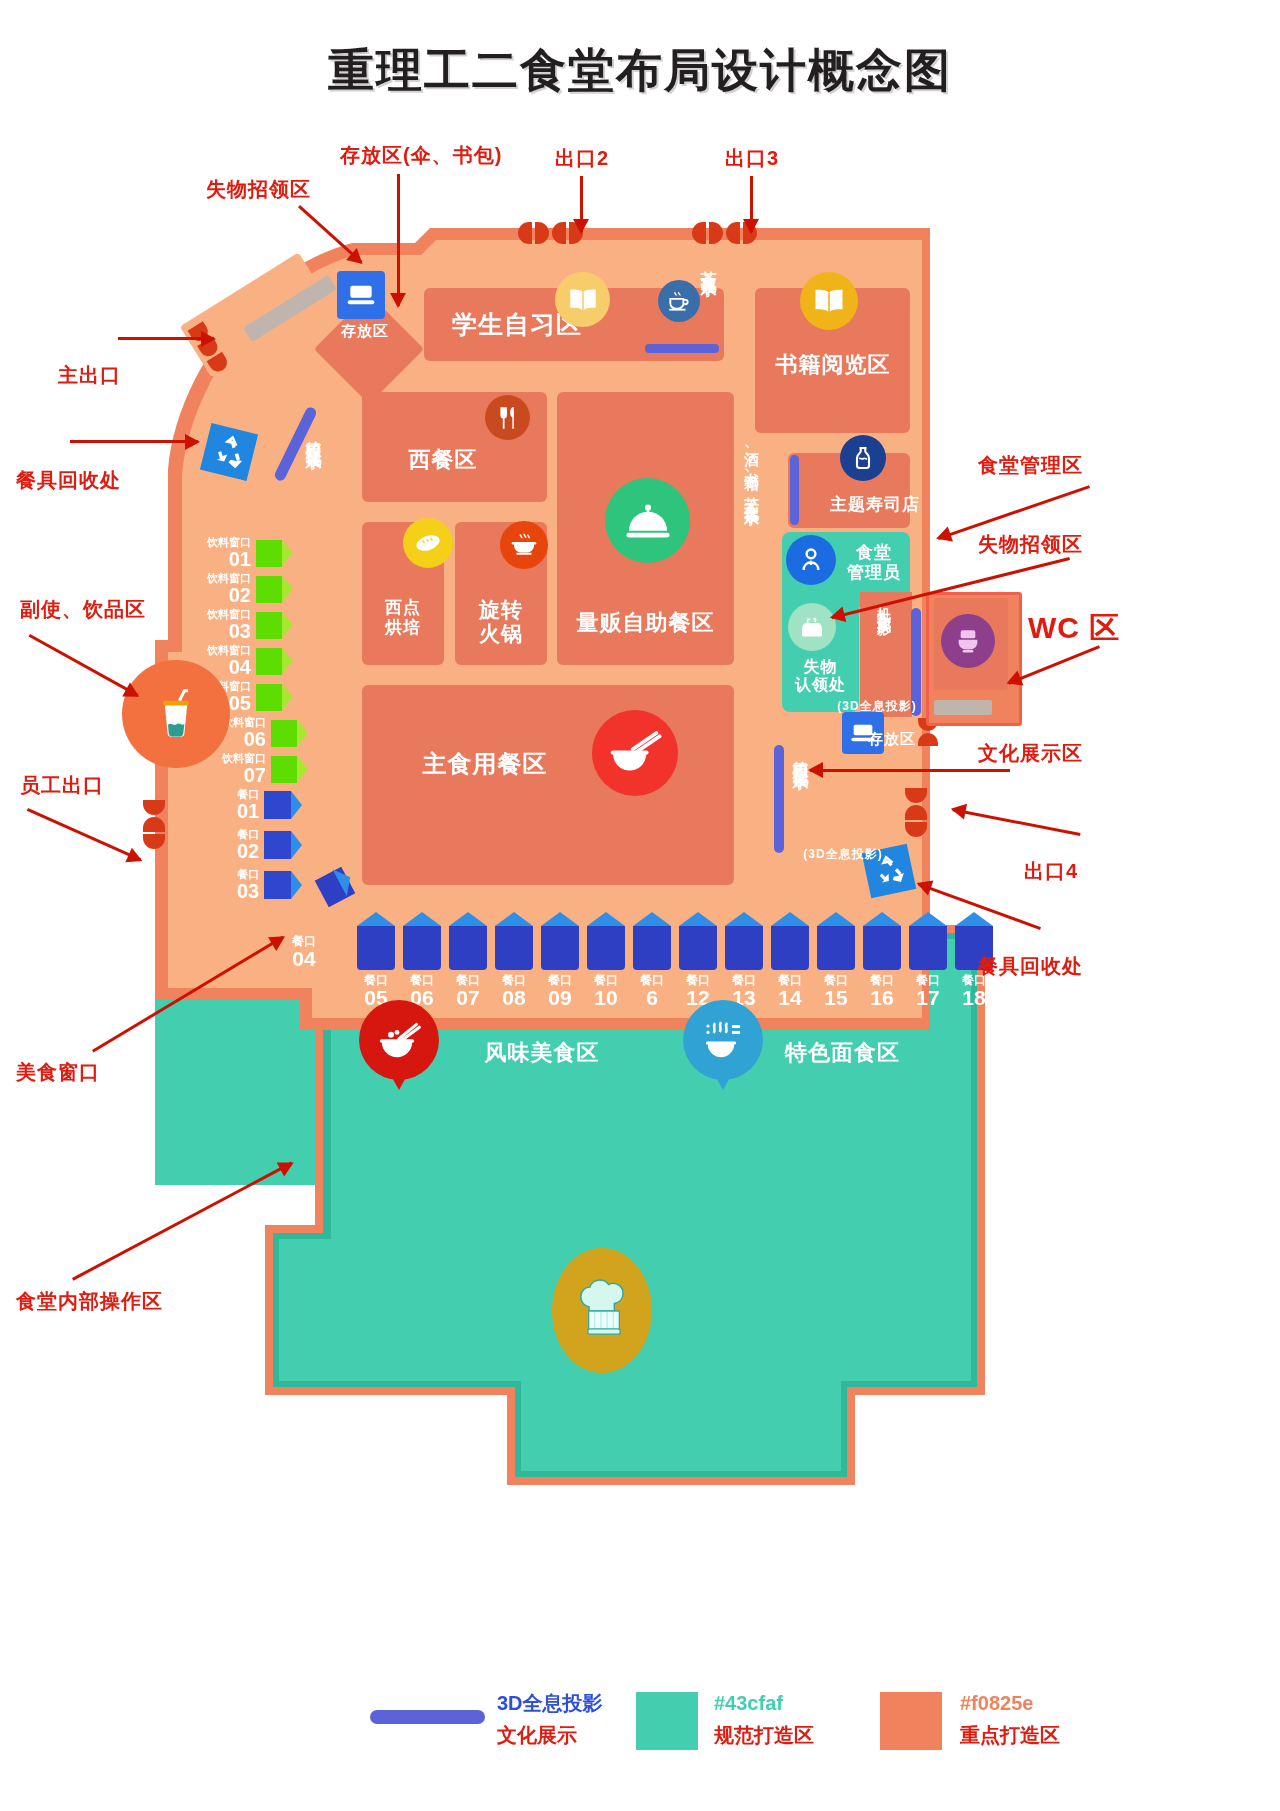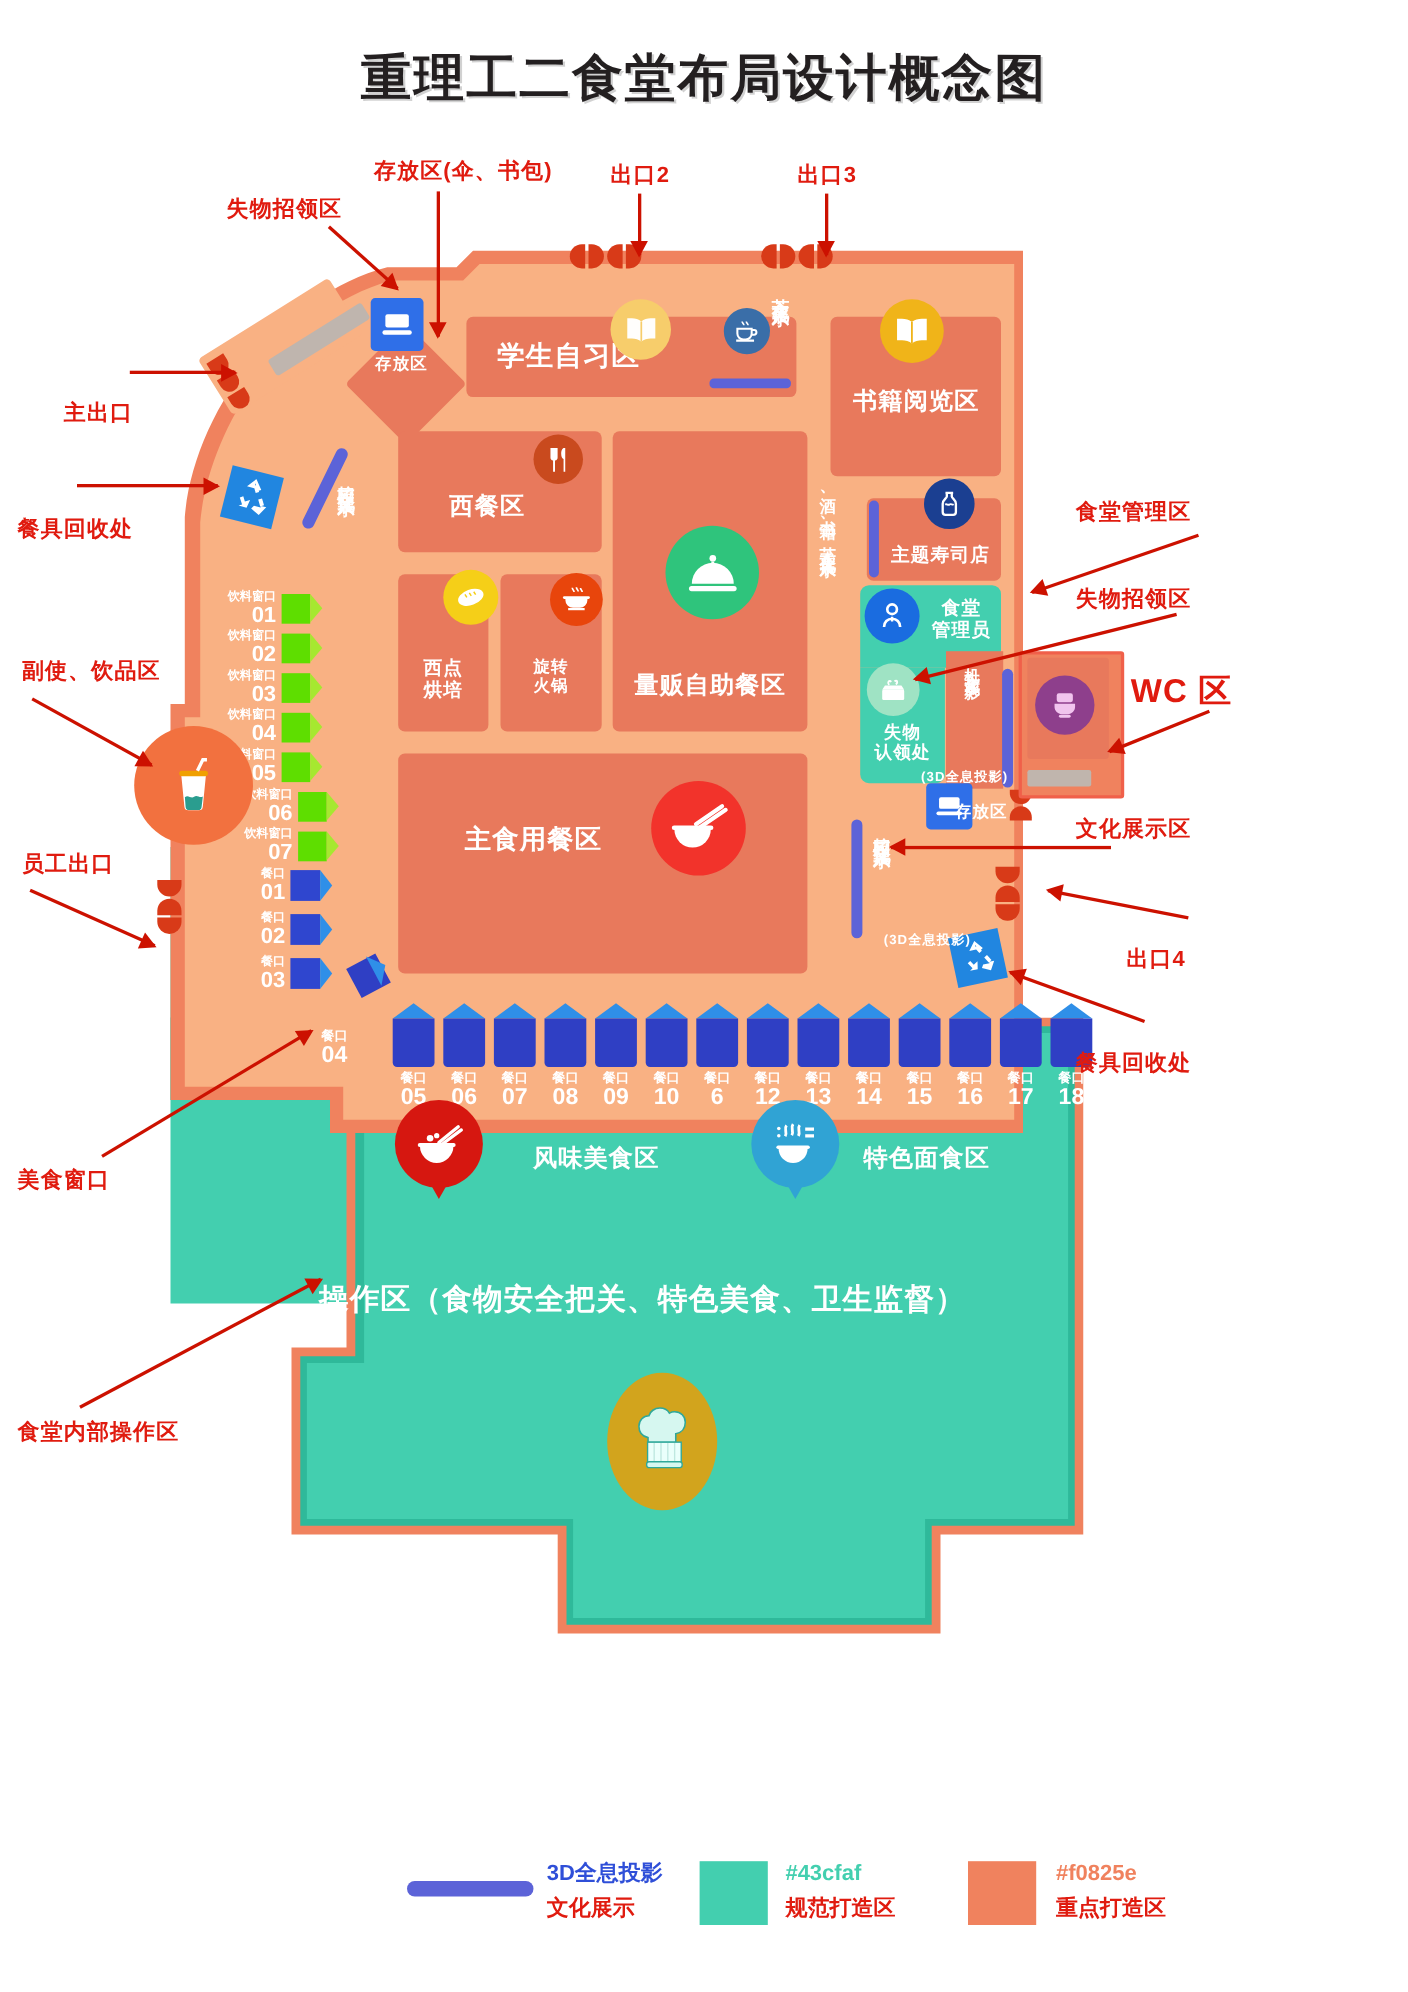--- a/index.html
+++ b/index.html
@@ -210,21 +210,21 @@
   <div class="rrect salmon" style="left:362px;top:522px;width:82px;height:143px;"></div>
   <div class="zone-label" style="left:362px;top:598px;width:82px;font-size:17px;">西点<br>烘培</div>
   <div class="circ" style="left:403px;top:518px;width:50px;height:50px;background:#f5cf18;">
     <svg viewBox="0 0 24 24" width="32" height="32" style="fill:#fff;">
       <ellipse cx="12" cy="12" rx="9" ry="5.3" transform="rotate(-20 12 12)"></ellipse>
       <path d="M8 10l1.3 2M11 9l1.3 2M14 8.2l1.3 2" stroke="#f5cf18" stroke-width="1" fill="none"></path>
     </svg>
   </div>
 
   <div class="rrect salmon" style="left:455px;top:522px;width:92px;height:143px;"></div>
-  <div class="zone-label" style="left:455px;top:598px;width:92px;font-size:15px;">旋转<br>火锅</div>
+  <div class="zone-label" style="left:455px;top:598px;width:92px;font-size:21px;">旋转<br>火锅</div>
   <div class="circ" style="left:500px;top:521px;width:48px;height:48px;background:#e8450c;">
     <svg viewBox="0 0 24 24" width="30" height="30" style="fill:#fff;">
       <path d="M4 11h16v1.5a5.5 5.5 0 0 1-5.5 5.5h-5A5.5 5.5 0 0 1 4 12.5V11z"></path>
       <rect x="2.2" y="9.6" width="19.6" height="2" rx="1"></rect>
       <path d="M6 19h12" stroke="#fff" stroke-width="1.6"></path>
       <path d="M9 3.5c0 1.5 1.3 1.6 1.3 3M12 3c0 1.6 1.3 1.7 1.3 3.2M15 3.6c0 1.4 1.2 1.5 1.2 2.9" stroke="#fff" stroke-width="1.2" fill="none"></path>
     </svg>
   </div>
 
   <div class="rrect salmon" style="left:557px;top:392px;width:177px;height:273px;"></div>
@@ -241,21 +241,21 @@
   <div class="vlabel" style="left:743px;top:440px;font-size:15px;">酒、书籍、艺术文化展示</div>
 
   <div class="rrect salmon" style="left:788px;top:453px;width:122px;height:75px;"></div>
   <div class="hblue" style="left:790px;top:455px;width:9px;height:70px;border-radius:5px;"></div>
   <div class="circ" style="left:840px;top:435px;width:46px;height:46px;background:#1b3f91;">
     <svg viewBox="0 0 24 24" width="30" height="30" style="fill:none;stroke:#fff;stroke-width:1.7;">
       <path d="M9.2 4h5.6M10.2 4v2.6c0 1.3-3 2.4-3 5.3V18a2 2 0 0 0 2 2h5.6a2 2 0 0 0 2-2v-6.1c0-2.9-3-4-3-5.3V4"></path>
       <path d="M9 12.6c1.2-.9 2.1.8 3.2-.1 1.1-.9 2 .7 3-.1" stroke-width="1.4"></path>
     </svg>
   </div>
-  <div class="zone-label" style="left:800px;top:495px;width:110px;font-size:17px;">主题寿司店</div>
+  <div class="zone-label" style="left:820px;top:495px;width:110px;font-size:17px;">主题寿司店</div>
 
   <div class="rrect teal" style="left:782px;top:532px;width:128px;height:75px;border-radius:8px 8px 0 0;"></div>
   <div class="circ" style="left:786px;top:535px;width:50px;height:50px;background:#1a6ce0;">
     <svg viewBox="0 0 24 24" width="32" height="32" style="fill:none;stroke:#fff;stroke-width:1.8;">
       <circle cx="12" cy="7.4" r="3.3"></circle>
       <path d="M6.5 19.5c0-3.4 2.4-5.6 5.5-5.6s5.5 2.2 5.5 5.6"></path>
       <path d="M12 12.5v3.2" stroke-width="1.6"></path>
     </svg>
   </div>
   <div class="zone-label" style="left:840px;top:543px;width:68px;font-size:17px;">食堂<br>管理员</div>
@@ -544,21 +544,20 @@
         <path d="M8 3.5c-1.4 1.8.6 3 -.6 5M11 3c-1.4 1.8.6 3-.6 5M14 3.4c-1.4 1.8.6 3-.6 5" stroke="#fff" stroke-width="1.3" fill="none"></path>
         <path d="M16.5 5.2h4M16.5 8.3h4" stroke="#fff" stroke-width="1.5"></path>
         <circle cx="4.5" cy="5" r=".8"></circle>
           <circle cx="4.5" cy="8.2" r=".8"></circle>
       </svg>
     </div>
     <div class="abs" style="left:31px;top:74px;width:0;height:0;border-left:9px solid transparent;border-right:9px solid transparent;border-top:16px solid #30a3d4;"></div>
   </div>
   <div class="zone-label" style="left:785px;top:1040px;width:160px;font-size:22px;text-align:left;">特色面食区</div>
 
-  <div class="zone-label" style="left:290px;top:1166px;width:640px;font-size:27px;text-align:left;">操作区（食物安全把关、特色美食、卫生监督）</div>
 
   <div class="abs" style="left:552px;top:1248px;width:100px;height:125px;">
     <div class="abs" style="left:0;top:0;width:100px;height:125px;background:#d2a41d;border-radius:50%;"></div>
     <svg viewBox="0 0 24 30" width="52" height="62" style="position:absolute;left:26px;top:30px;">
       <path d="M4.8 14c-2.6-.6-4-2.6-4-5 0-2.7 2-4.6 4.4-4.6.5-2 2.5-3.4 4.8-3.4 1.8 0 3.4.9 4.2 2.2.7-.4 1.5-.6 2.3-.6 2.7 0 4.7 2 4.7 4.6 0 2.6-1.6 4.6-4.2 5.1V16H4.8v-2z" fill="#d6f7f0" stroke="#2fa89a" stroke-width=".7"></path>
       <rect x="4.6" y="16" width="14.8" height="9" fill="#eafffb" stroke="#2fa89a" stroke-width=".6"></rect>
       <path d="M7.5 16.4v8M10.5 16.4v8M13.5 16.4v8M16.5 16.4v8" stroke="#bfe8e0" stroke-width=".6"></path>
       <rect x="4.2" y="24.6" width="15.6" height="2.6" rx="1" fill="#d6f7f0" stroke="#2fa89a" stroke-width=".6"></rect>
     </svg>
   </div>

